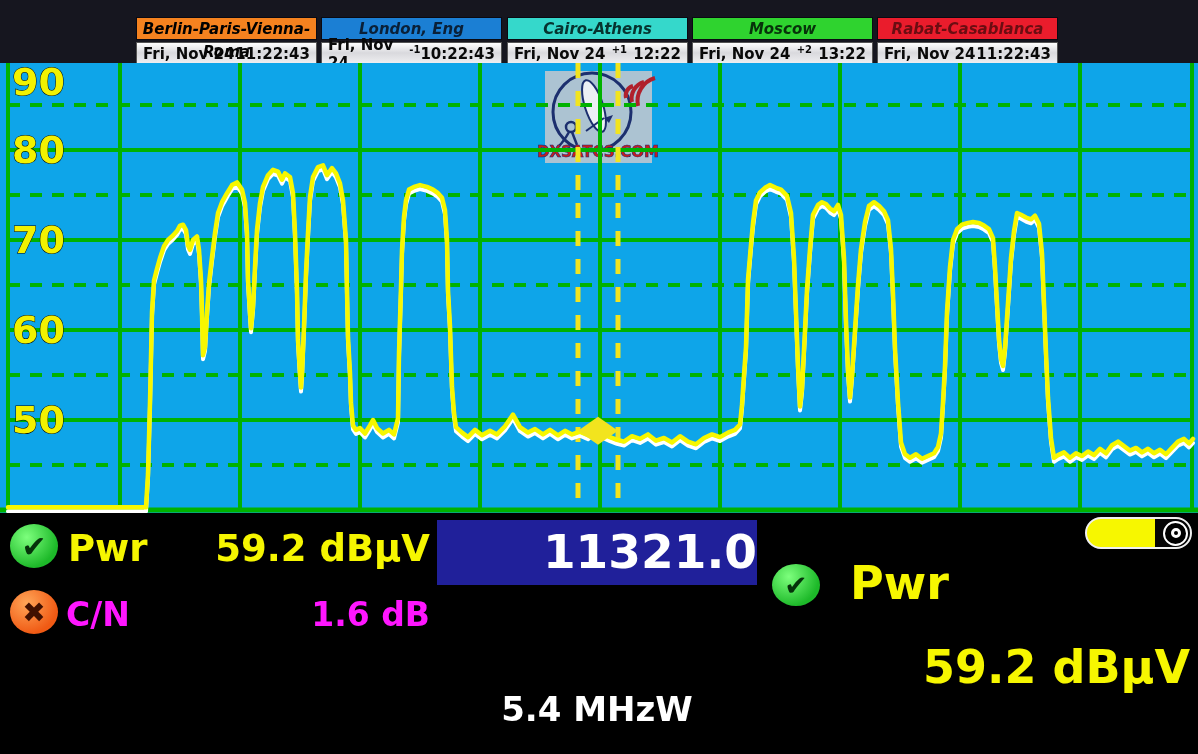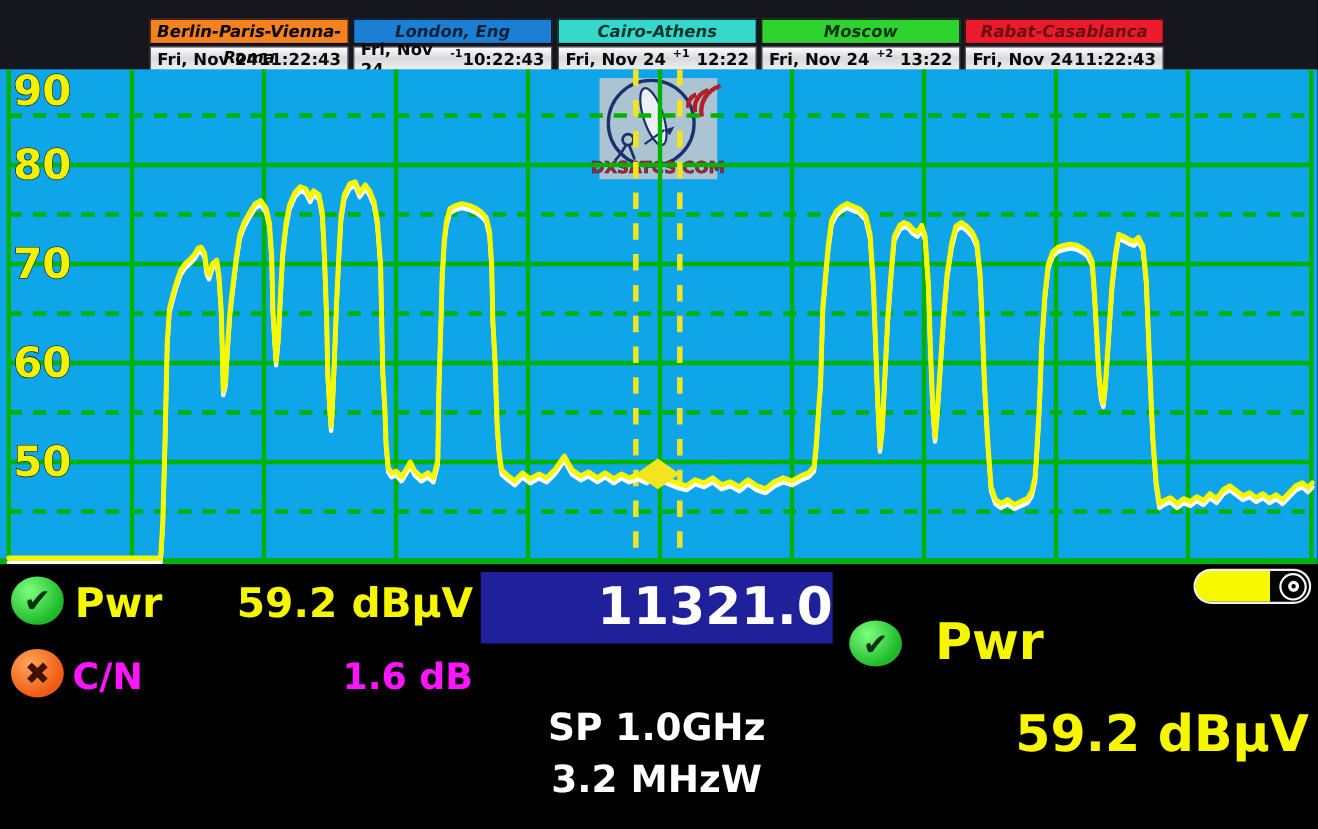--- a/index.html
+++ b/index.html
@@ -134,22 +134,21 @@
   <div class="bottom">
     <div class="badge badge-check" style="left:10px;top:11px;width:48px;height:44px;font-size:30px;">✔</div>
     <div class="txt yellow" style="left:68px;top:14px;font-size:37px;">Pwr</div>
     <div class="txt yellow" style="left:150px;top:14px;width:280px;text-align:right;font-size:37px;">59.2 dBμV</div>
 
     <div class="badge badge-x" style="left:10px;top:77px;width:48px;height:44px;font-size:28px;">✖</div>
     <div class="txt magenta" style="left:66px;top:82px;font-size:33px;">C/N</div>
     <div class="txt magenta" style="left:150px;top:82px;width:280px;text-align:right;font-size:33px;">1.6 dB</div>
 
     <div class="freq-box">11321.0</div>
-    <div class="txt white" style="left:437px;top:129px;width:320px;text-align:center;font-size:34px;">SP 1.0GHz</div>
-    <div class="txt white" style="left:437px;top:176px;width:320px;text-align:center;font-size:34px;">3.2 MHzW</div>
+    <div class="txt white" style="left:437px;top:176px;width:320px;text-align:center;font-size:34px;">5.4 MHzW</div>
 
     <div class="toggle">
       <div class="knob">
           <div class="knob-ring"></div>
         </div>
     </div>
     <div class="badge badge-check" style="left:772px;top:51px;width:48px;height:42px;font-size:28px;">✔</div>
     <div class="txt yellow" style="left:850px;top:43px;font-size:46px;">Pwr</div>
     <div class="txt yellow" style="left:800px;top:127px;width:390px;text-align:right;font-size:46px;">59.2 dBμV</div>
   </div>

